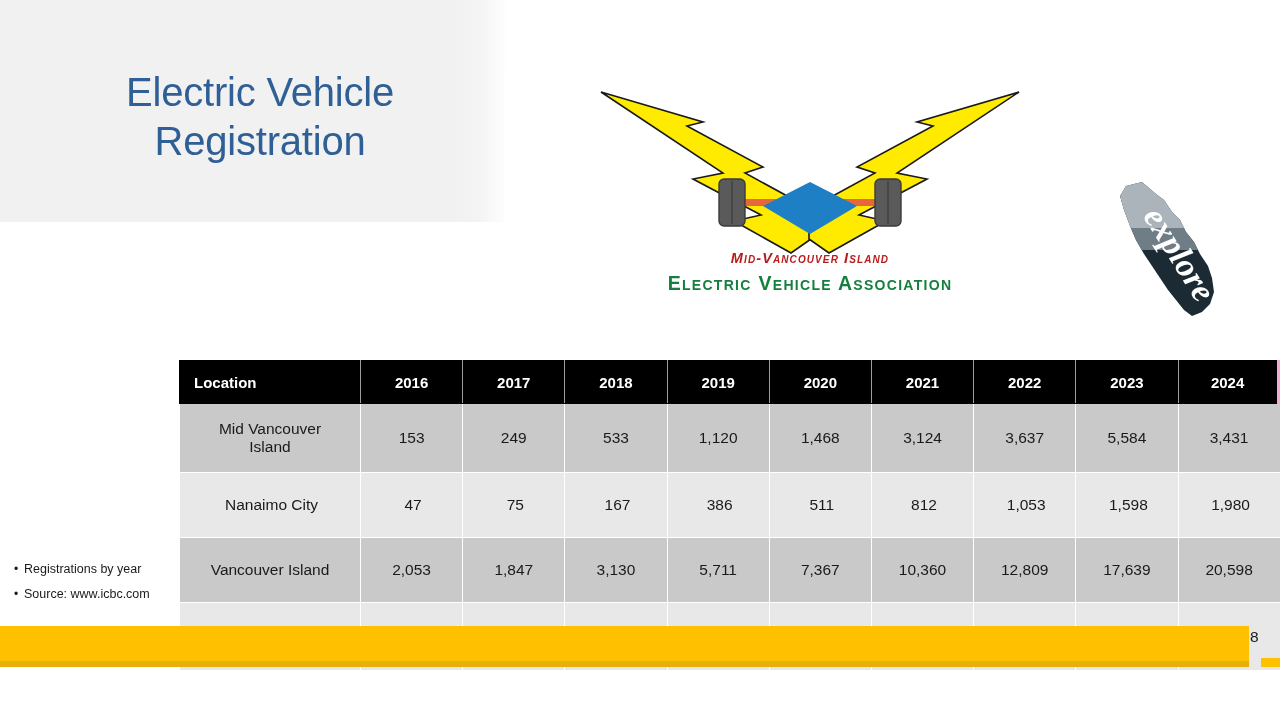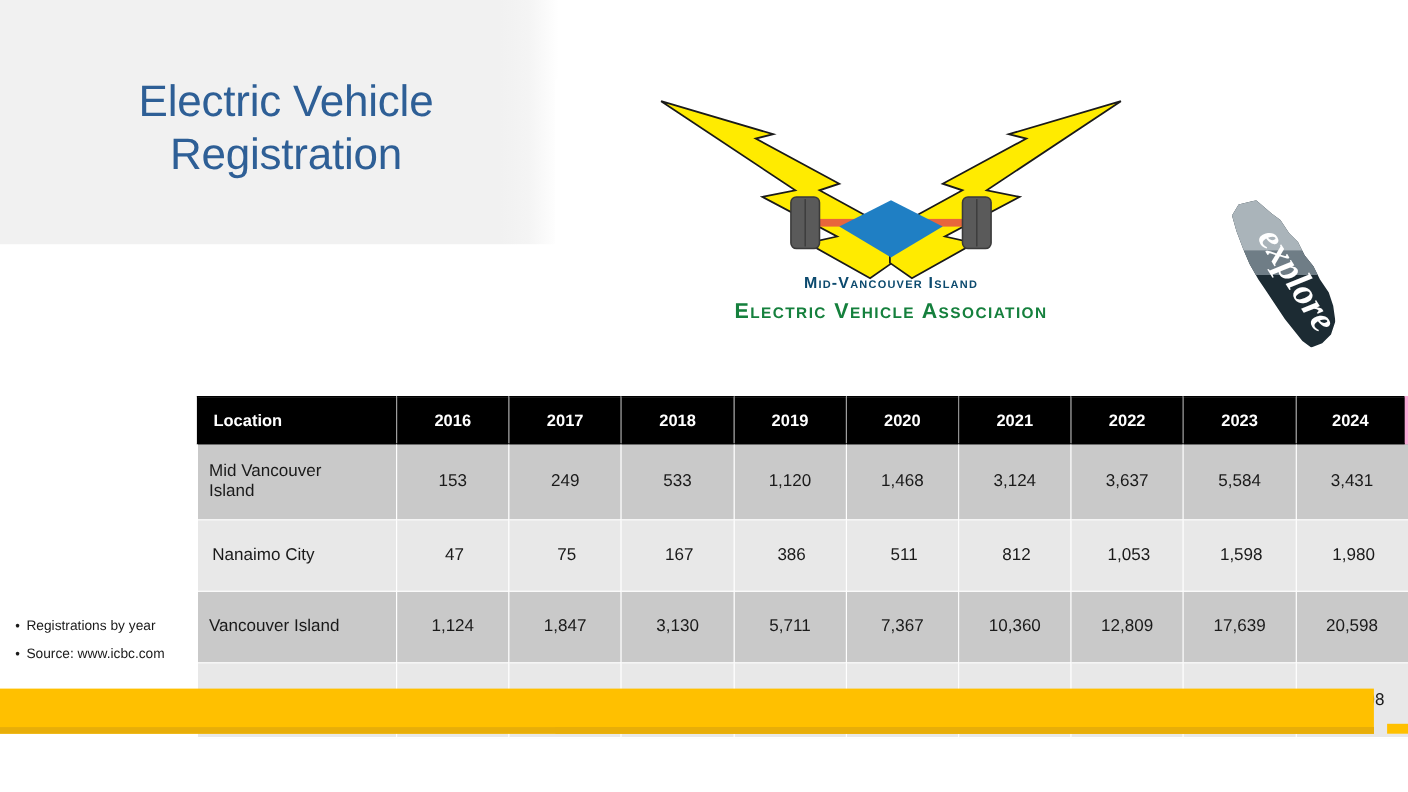--- a/index.html
+++ b/index.html
@@ -158,21 +158,21 @@
   .ev-table thead th.last-head {
     border-right: 7px solid #f9a8d4;
   }
 
   .ev-table tbody td {
     text-align: center;
     font-size: 15.5px;
     font-weight: 400;
   }
   .ev-table tbody td.loc-cell {
-    text-align: left;
+    text-align: center;
   }
 
   .row-a td { background: #c9c9c9; }
   .row-b td { background: #e8e8e8; padding-left: 13px; }
 
   .row-tall td { height: 68px; }
   .row-std td  { height: 64px; }
   .row-last td { height: 67px; }
 
   
@@ -245,22 +245,22 @@
         <rect x="140" y="121" width="150" height="7" fill="#e8663c"></rect>
 
         <polygon points="215,104 262,128 215,156 168,128" fill="#1f7fc4"></polygon>
 
         <rect x="124" y="101" width="26" height="47" rx="5" ry="5" fill="#5a5a5a" stroke="#3a3a3a" stroke-width="1.4"></rect>
         <line x1="137" y1="103" x2="137" y2="146" stroke="#3a3a3a" stroke-width="1.2"></line>
 
         <rect x="280" y="101" width="26" height="47" rx="5" ry="5" fill="#5a5a5a" stroke="#3a3a3a" stroke-width="1.4"></rect>
         <line x1="293" y1="103" x2="293" y2="146" stroke="#3a3a3a" stroke-width="1.2"></line>
       </svg>
-      <div style="position:absolute;left:0;top:172px;width:430px;text-align:center;color:#0c4a6e;
-                  font-size:14.5px;letter-spacing:1.1px;font-variant:small-caps;font-weight:600;">Mid-Vancouver Island</div>
+      <div style="position:absolute;left:0;top:172px;width:430px;text-align:center;color:#b91c1c;
+                  font-size:14.5px;letter-spacing:1.1px;font-variant:small-caps;font-weight:600;font-style:italic;">Mid-Vancouver Island</div>
       <div style="position:absolute;left:0;top:194px;width:430px;text-align:center;color:#15803d;
                   font-size:19.5px;letter-spacing:1.3px;font-variant:small-caps;font-weight:700;">Electric Vehicle Association</div>
     </div>
 
     <div class="explore-wrap">
       <svg class="explore-svg" viewBox="0 0 115 142" xmlns="http://www.w3.org/2000/svg">
         <defs>
           <clipPath id="islandClip">
             <path d="M14,6 L30,2 L44,14 L52,20 L60,32 L68,40 L74,52 L82,62 L88,74 L96,86
                      L100,98 L102,112 L98,124 L90,132 L80,136 L72,130 L64,120 L56,110
@@ -330,21 +330,21 @@
         <td>386</td>
         <td>511</td>
         <td>812</td>
         <td>1,053</td>
         <td>1,598</td>
         <td>1,980</td>
       </tr>
 
       <tr class="row-a row-std">
         <td class="loc-cell">Vancouver Island</td>
-        <td>1,124</td>
+        <td>2,053</td>
         <td>1,847</td>
         <td>3,130</td>
         <td>5,711</td>
         <td>7,367</td>
         <td>10,360</td>
         <td>12,809</td>
         <td>17,639</td>
         <td>20,598</td>
       </tr>
 

